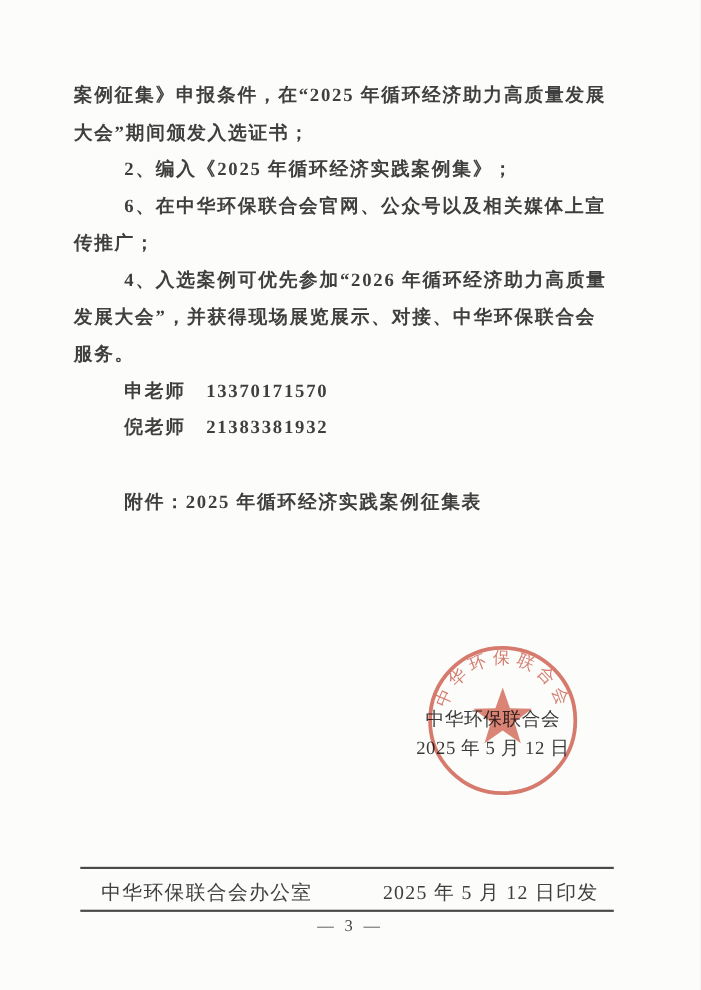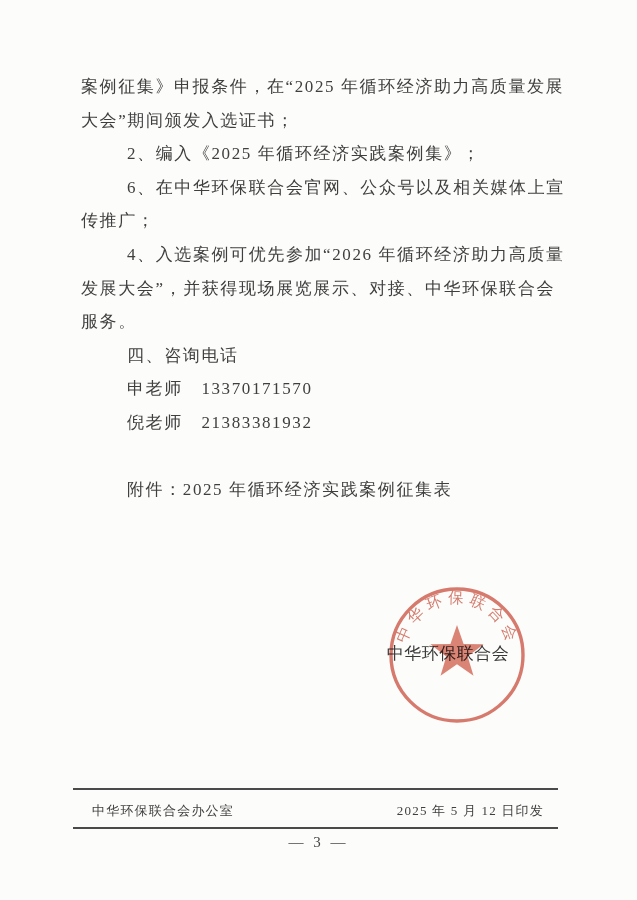--- a/index.html
+++ b/index.html
@@ -7,21 +7,21 @@
     position:relative;
     width:637px;height:900px;
     margin:0 auto;
     background:#fcfcfa;
     overflow:hidden;
     font-family:"Liberation Serif","DejaVu Serif",serif;
     color:#3f3f3f;
   }
   .body-text{
     position:absolute;
-    left:81px;top:70px;width:500px;
+    left:67px;top:70px;width:500px;font-weight:bold;
   }
   .line{
     height:33.6px;
     line-height:33.6px;
     font-size:17px;
     letter-spacing:1.6px;
     white-space:nowrap;
   }
   .line.indent{text-indent:46px;}
   .sig-block{
@@ -50,21 +50,21 @@
   }
   .rule-top{top:788px;}
   .rule-bottom{top:827px;}
   .footer-row{
     position:absolute;
     left:73px;top:796px;width:485px;
     display:flex;
     justify-content:space-between;
     box-sizing:border-box;
     padding:0 14px 0 19px;
-    font-size:13px;
+    font-size:18px;
     line-height:30px;
     letter-spacing:1.2px;
     white-space:nowrap;
   }
   .page-number{
     position:absolute;
     left:0;top:834px;width:100%;
     text-align:center;
     font-size:15px;
     letter-spacing:3px;
@@ -78,29 +78,29 @@
 
   <div class="body-text">
     <div class="line">案例征集》申报条件，在“2025 年循环经济助力高质量发展</div>
     <div class="line">大会”期间颁发入选证书；</div>
     <div class="line indent">2、编入《2025 年循环经济实践案例集》；</div>
     <div class="line indent">6、在中华环保联合会官网、公众号以及相关媒体上宣</div>
     <div class="line">传推广；</div>
     <div class="line indent">4、入选案例可优先参加“2026 年循环经济助力高质量</div>
     <div class="line">发展大会”，并获得现场展览展示、对接、中华环保联合会</div>
     <div class="line">服务。</div>
-    <div class="line indent">四、咨询电话</div>
     <div class="line indent">申老师　13370171570</div>
     <div class="line indent">倪老师　21383381932</div>
     <div class="line"></div>
     <div class="line indent">附件：2025 年循环经济实践案例征集表</div>
   </div>
 
   <div class="sig-block">
     <div class="sig-line">中华环保联合会</div>
+    <div class="sig-line">2025 年 5 月 12 日</div>
   </div>
 
   <svg class="seal" viewBox="0 0 150 150" xmlns="http://www.w3.org/2000/svg">
     <circle cx="75" cy="75" r="66" fill="none" stroke="#cc5242" stroke-width="3.4" opacity="0.85"></circle>
     <polygon points="75,45 81.6,63.9 101.6,64.3 85.7,76.5 91.5,95.7 75,84.2 58.5,95.7 64.3,76.5 48.4,64.3 68.4,63.9" fill="#d05844" opacity="0.8"></polygon>
     <defs>
       <path id="arcPath" d="M 23.8 66 A 52 52 0 0 1 126.2 66" fill="none"></path>
     </defs>
     <text font-size="15.5" fill="#c94f3e" opacity="0.82" letter-spacing="5" style="font-family:'Liberation Serif','DejaVu Serif',serif;">
       <textPath href="#arcPath" startOffset="2">中华环保联合会</textPath>

